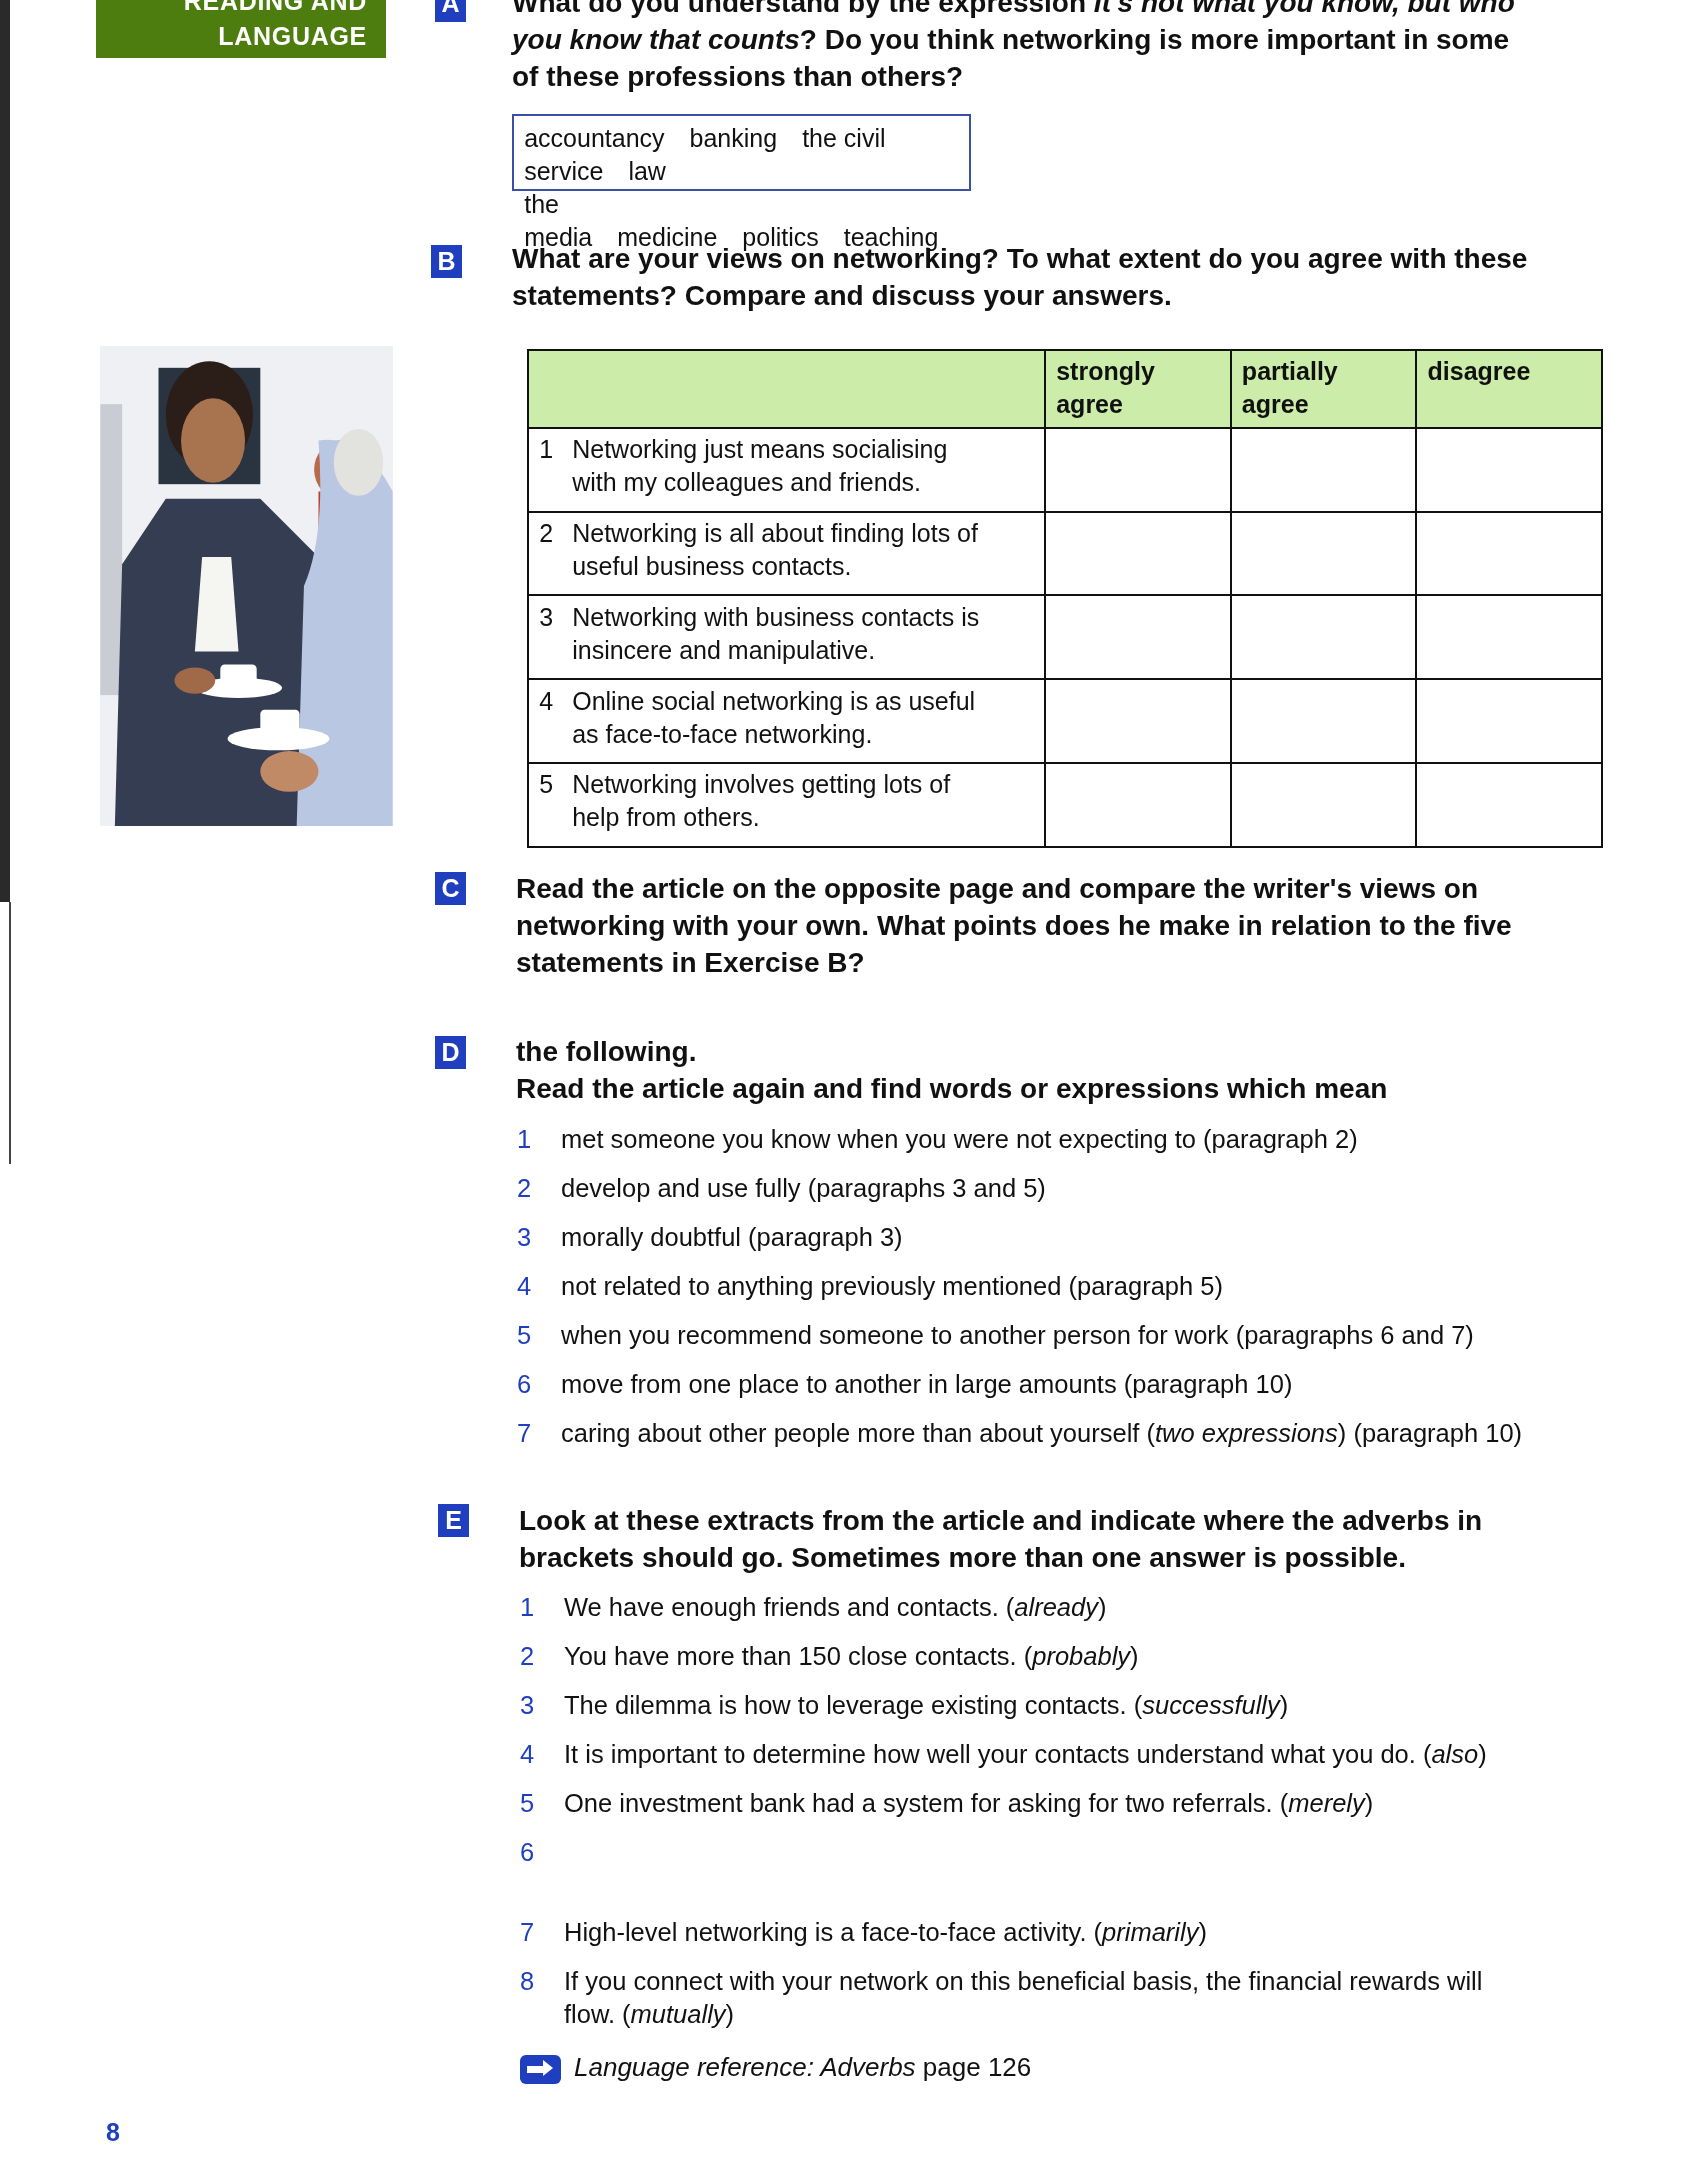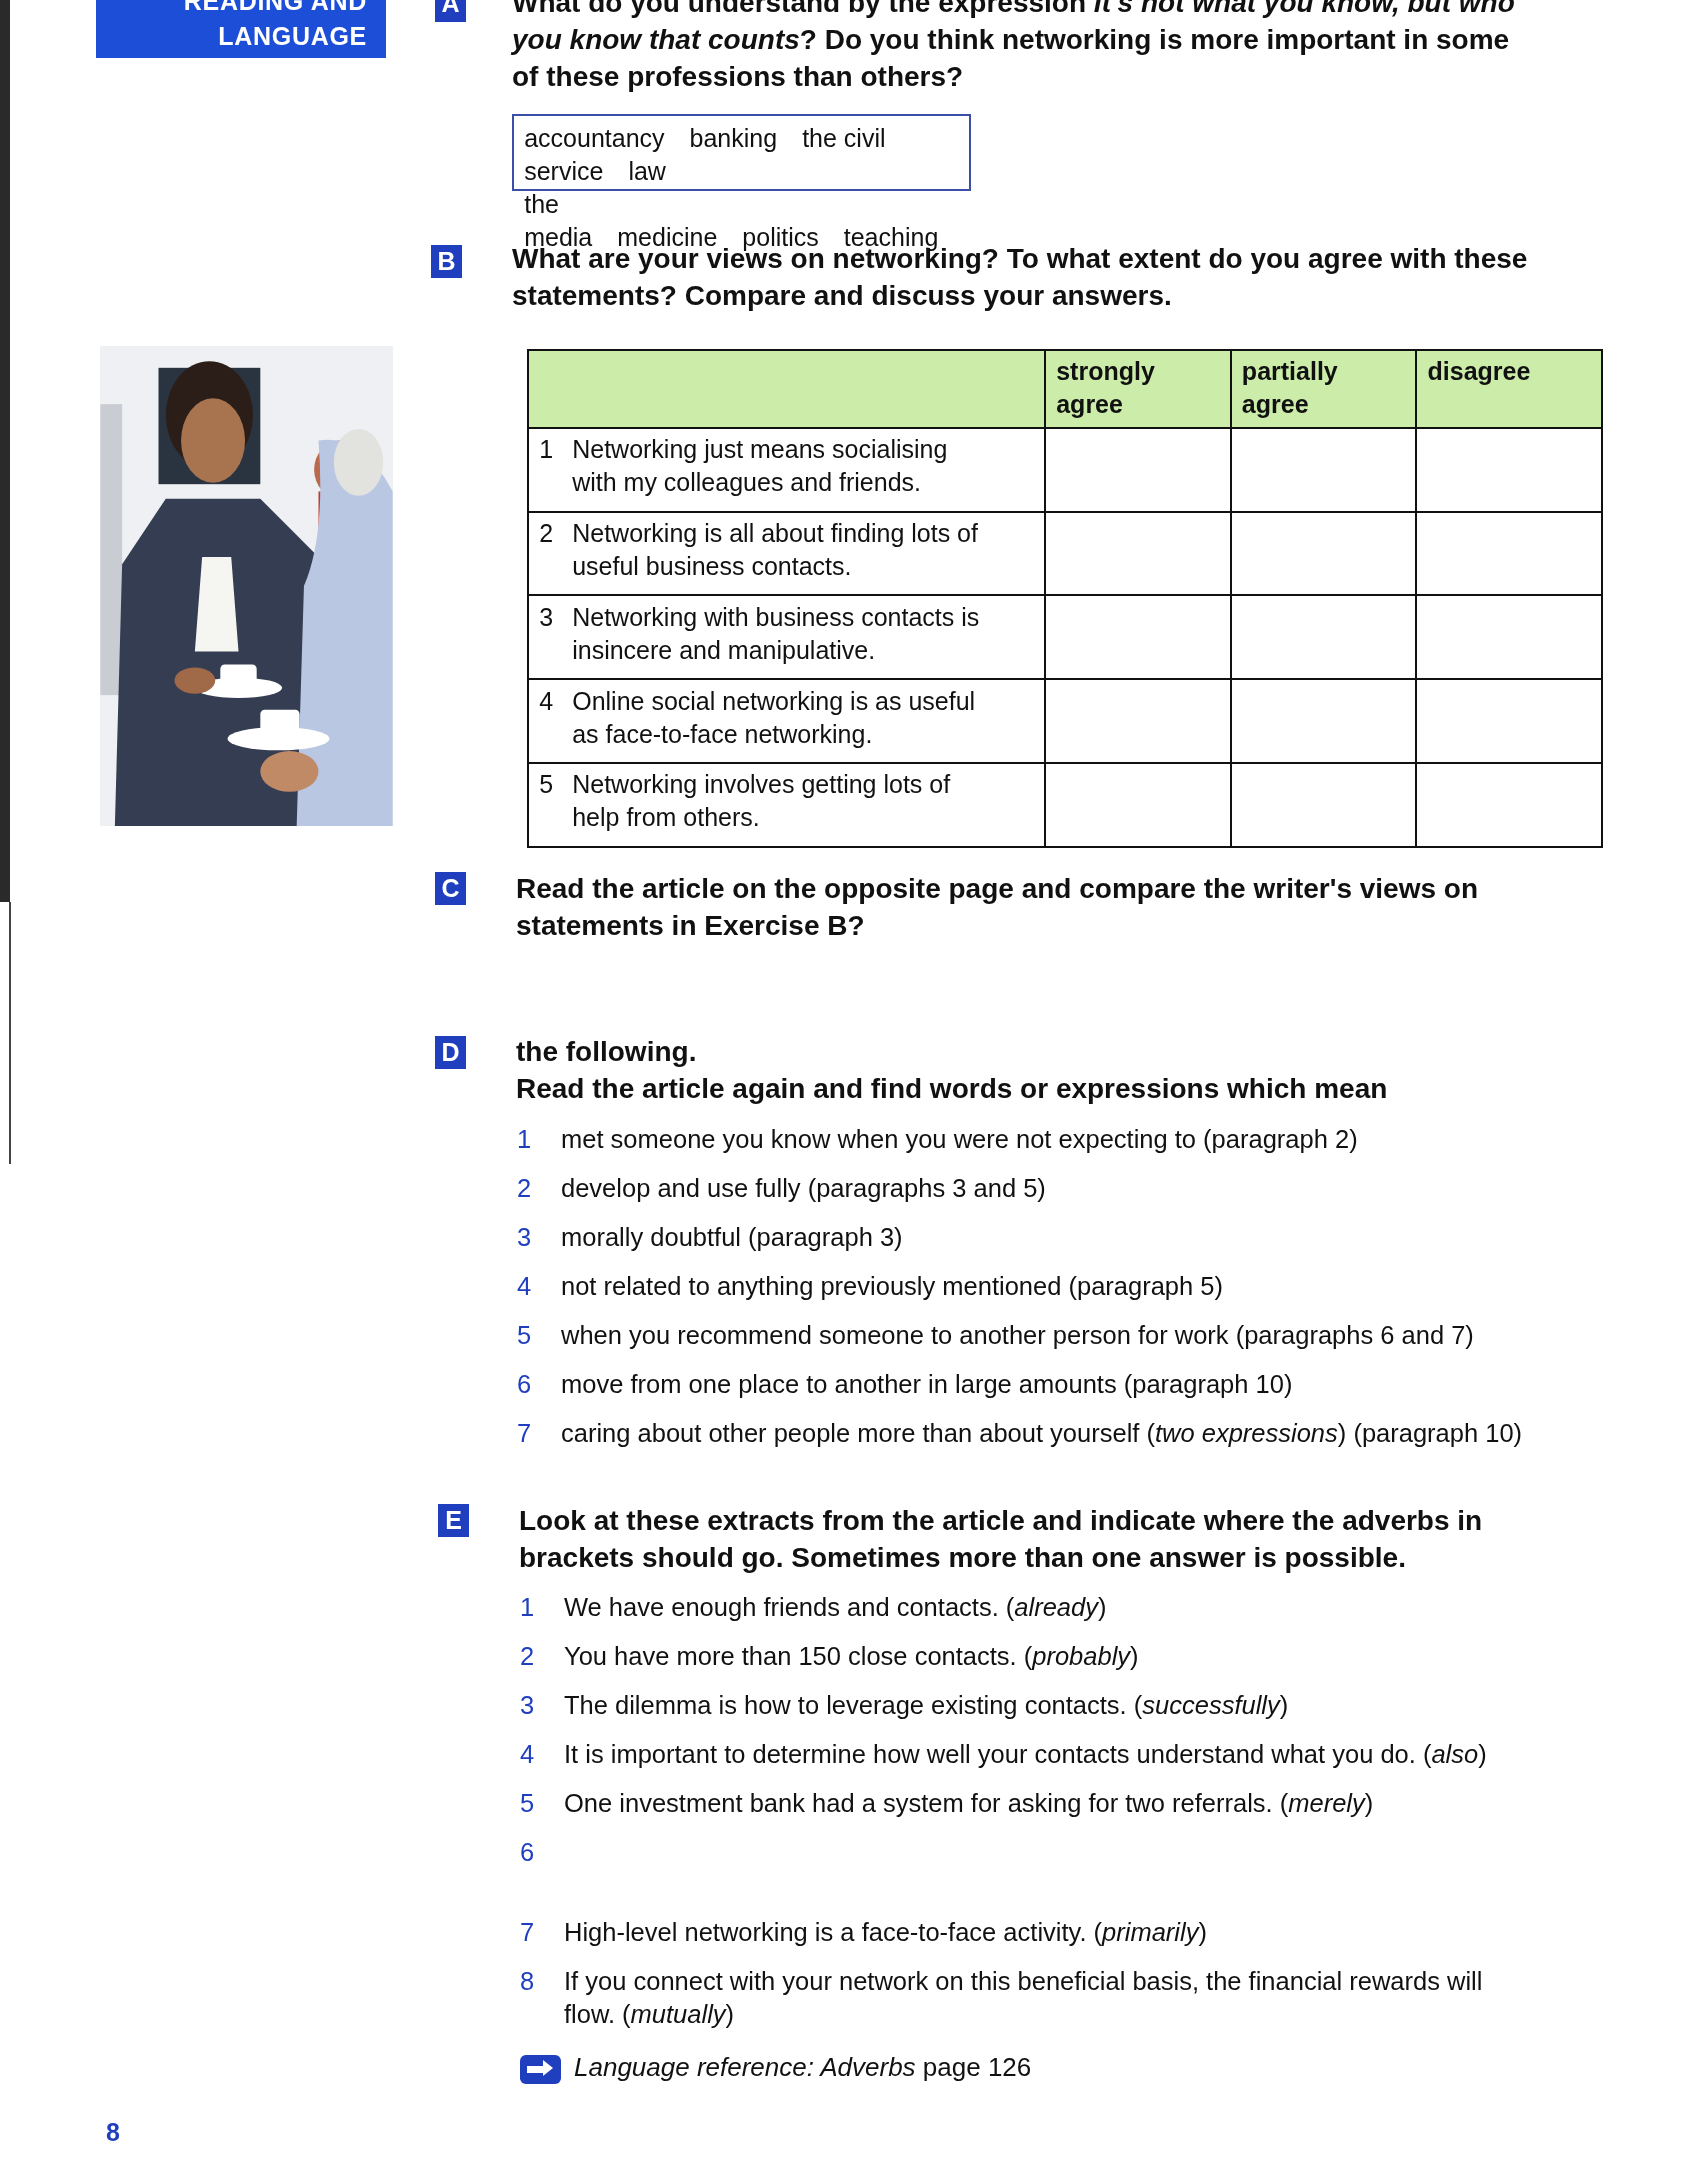--- a/index.html
+++ b/index.html
@@ -1,21 +1,21 @@
 <!DOCTYPE html>
 <html style="font-size:11.6px"><head>
 <meta charset="utf-8">
 <style>
   html, body { margin:0; padding:0; }
   body { width:1699px; height:2183px; background:#ffffff; position:relative; overflow:hidden;
          font-family:"Liberation Sans", "DejaVu Sans", sans-serif; color:#111; }
   .leftedge { position:absolute; left:0; top:0; width:10.2px; height:902px; background:#2a2a2a; }
   .leftedge2 { position:absolute; left:8.7px; top:902px; width:2.2px; height:262px; background:#444; }
 
-  .section-tab { position:absolute; left:96px; top:0; width:290px; height:58px; background:#1d4ed8;
+  .section-tab { position:absolute; left:96px; top:0; width:290px; height:58px; background:#4d7c0f;
      color:#fff; font-weight:bold; font-size:25px; line-height:28px; text-align:right; padding-right:19px; box-sizing:border-box;
      letter-spacing:0.7px; }
   .section-tab .l1 { position:absolute; right:19px; top:-13px; }
   .section-tab .l2 { position:absolute; right:19px; top:22px; }
 
   .letter { position:absolute; width:31px; height:33px; background:#1f3fbf; color:#fff; font-weight:bold;
      font-size:25px; line-height:33px; text-align:center; }
   .heading { position:absolute; font-weight:bold; font-size:28px; line-height:37px; color:#111; }
   .heading i { font-style:italic; }
 
@@ -142,20 +142,21 @@
           <td class="cell"></td>
           <td class="cell"></td>
         </tr>
       </tbody>
   </table>
 </div>
 
 <div class="letter" style="left:435px; top:872px;">C</div>
 <div class="heading" style="left:516px; top:870px; width:1063px;">
   <div>Read the article on the opposite page and compare the writer's views on</div>
+  <div>networking with your own. What points does he make in relation to the five</div>
   <div>statements in Exercise B?</div>
 </div>
 
 <div class="letter" style="left:435px; top:1036px;">D</div>
 <div class="heading" style="left:516px; top:1033px; width:1063px;">
   <div>the following.</div>
   <div>Read the article again and find words or expressions which mean</div>
 </div>
 <div class="list" id="list-d" style="left:517px; top:1123px; width:1055px;">
     <div class="item">

